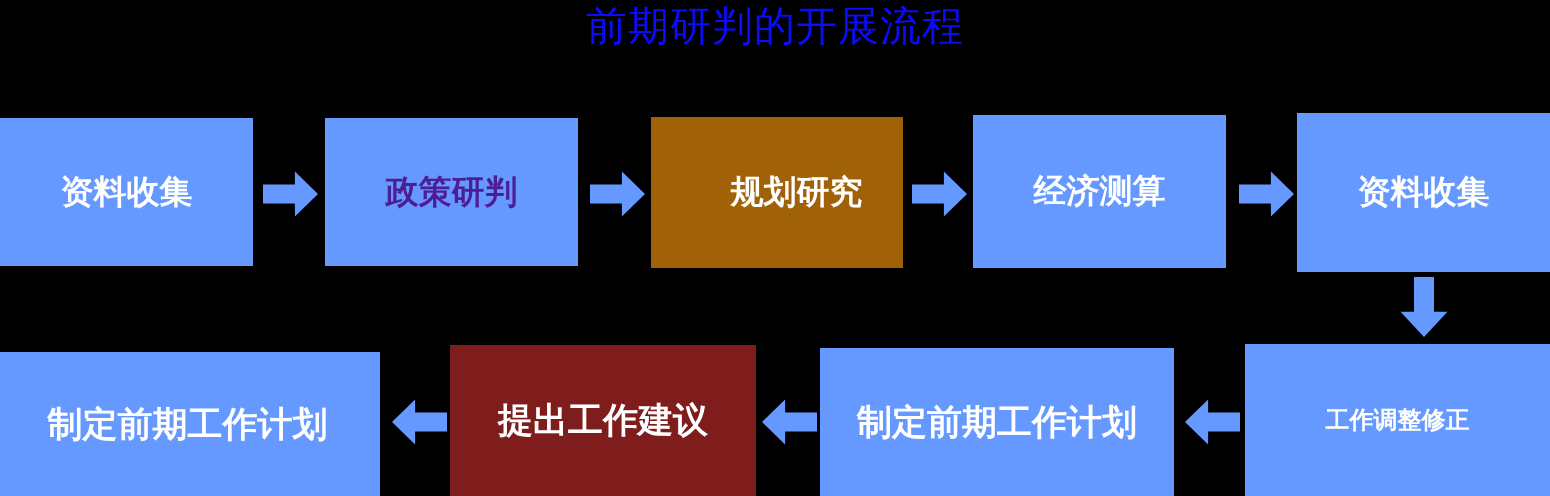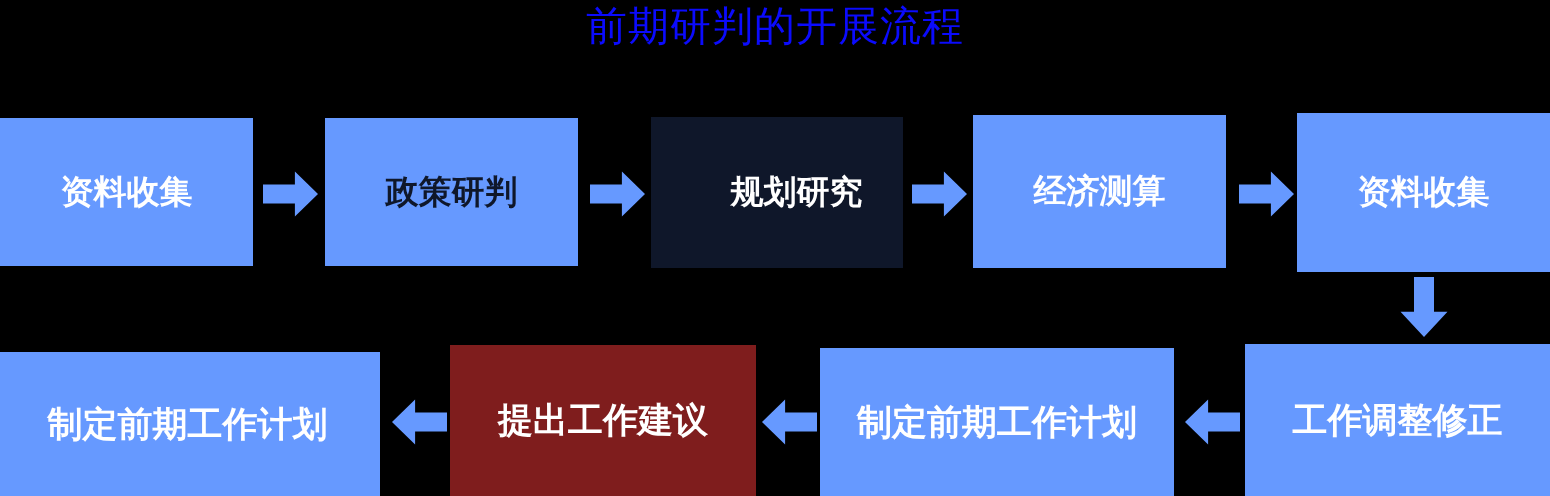--- a/index.html
+++ b/index.html
@@ -61,43 +61,43 @@
 <body>
 
 <div class="canvas">
 
   <div class="title">前期研判的开展流程</div>
 
   <div id="nodes-layer">
       <div class="node" style="left: 0px; top: 118px; width: 253px; height: 148px; background: rgb(102, 153, 255); color: rgb(255, 255, 255);">
         <span style="font-size: 33px;">资料收集</span>
       </div>
-      <div class="node" style="left: 325px; top: 118px; width: 253px; height: 148px; background: rgb(102, 153, 255); color: #0f172a;">
+      <div class="node" style="left: 325px; top: 118px; width: 253px; height: 148px; background: rgb(102, 153, 255); color: #4c1d95;">
         <span style="font-size: 33px;">政策研判</span>
       </div>
-      <div class="node" style="left: 651px; top: 117px; width: 252px; height: 151px; background: #0f172a; color: rgb(255, 255, 255); padding-left: 39px;">
+      <div class="node" style="left: 651px; top: 117px; width: 252px; height: 151px; background: #a16207; color: rgb(255, 255, 255); padding-left: 39px;">
         <span style="font-size: 33px;">规划研究</span>
       </div>
       <div class="node" style="left: 973px; top: 115px; width: 253px; height: 153px; background: rgb(102, 153, 255); color: rgb(255, 255, 255);">
         <span style="font-size: 33px;">经济测算</span>
       </div>
       <div class="node" style="left: 1297px; top: 113px; width: 253px; height: 159px; background: rgb(102, 153, 255); color: rgb(255, 255, 255);">
         <span style="font-size: 33px;">资料收集</span>
       </div>
       <div class="node" style="left: -5px; top: 352px; width: 385px; height: 144px; background: rgb(102, 153, 255); color: rgb(255, 255, 255);">
         <span style="font-size: 35px;">制定前期工作计划</span>
       </div>
       <div class="node" style="left: 450px; top: 345px; width: 306px; height: 151px; background: #7f1d1d; color: rgb(255, 255, 255);">
         <span style="font-size: 35px;">提出工作建议</span>
       </div>
       <div class="node" style="left: 820px; top: 348px; width: 354px; height: 148px; background: rgb(102, 153, 255); color: rgb(255, 255, 255);">
         <span style="font-size: 35px;">制定前期工作计划</span>
       </div>
       <div class="node" style="left: 1245px; top: 344px; width: 305px; height: 152px; background: rgb(102, 153, 255); color: rgb(255, 255, 255);">
-        <span style="font-size: 35px;">工作调整修正</span>
+        <span style="font-size: 24px;">工作调整修正</span>
       </div>
     </div>
   <div id="arrows-layer">
       <div class="arrow" style="left: 263px; top: 170px; width: 55px; height: 48px;">
         <svg width="55" height="48" viewBox="0 0 100 100" preserveAspectRatio="none">
           <polygon points="0,30 58,30 58,3 100,50 58,97 58,70 0,70" fill="#6699ff"></polygon>
         </svg>
       </div>
       <div class="arrow" style="left: 590px; top: 170px; width: 55px; height: 48px;">
         <svg width="55" height="48" viewBox="0 0 100 100" preserveAspectRatio="none">

